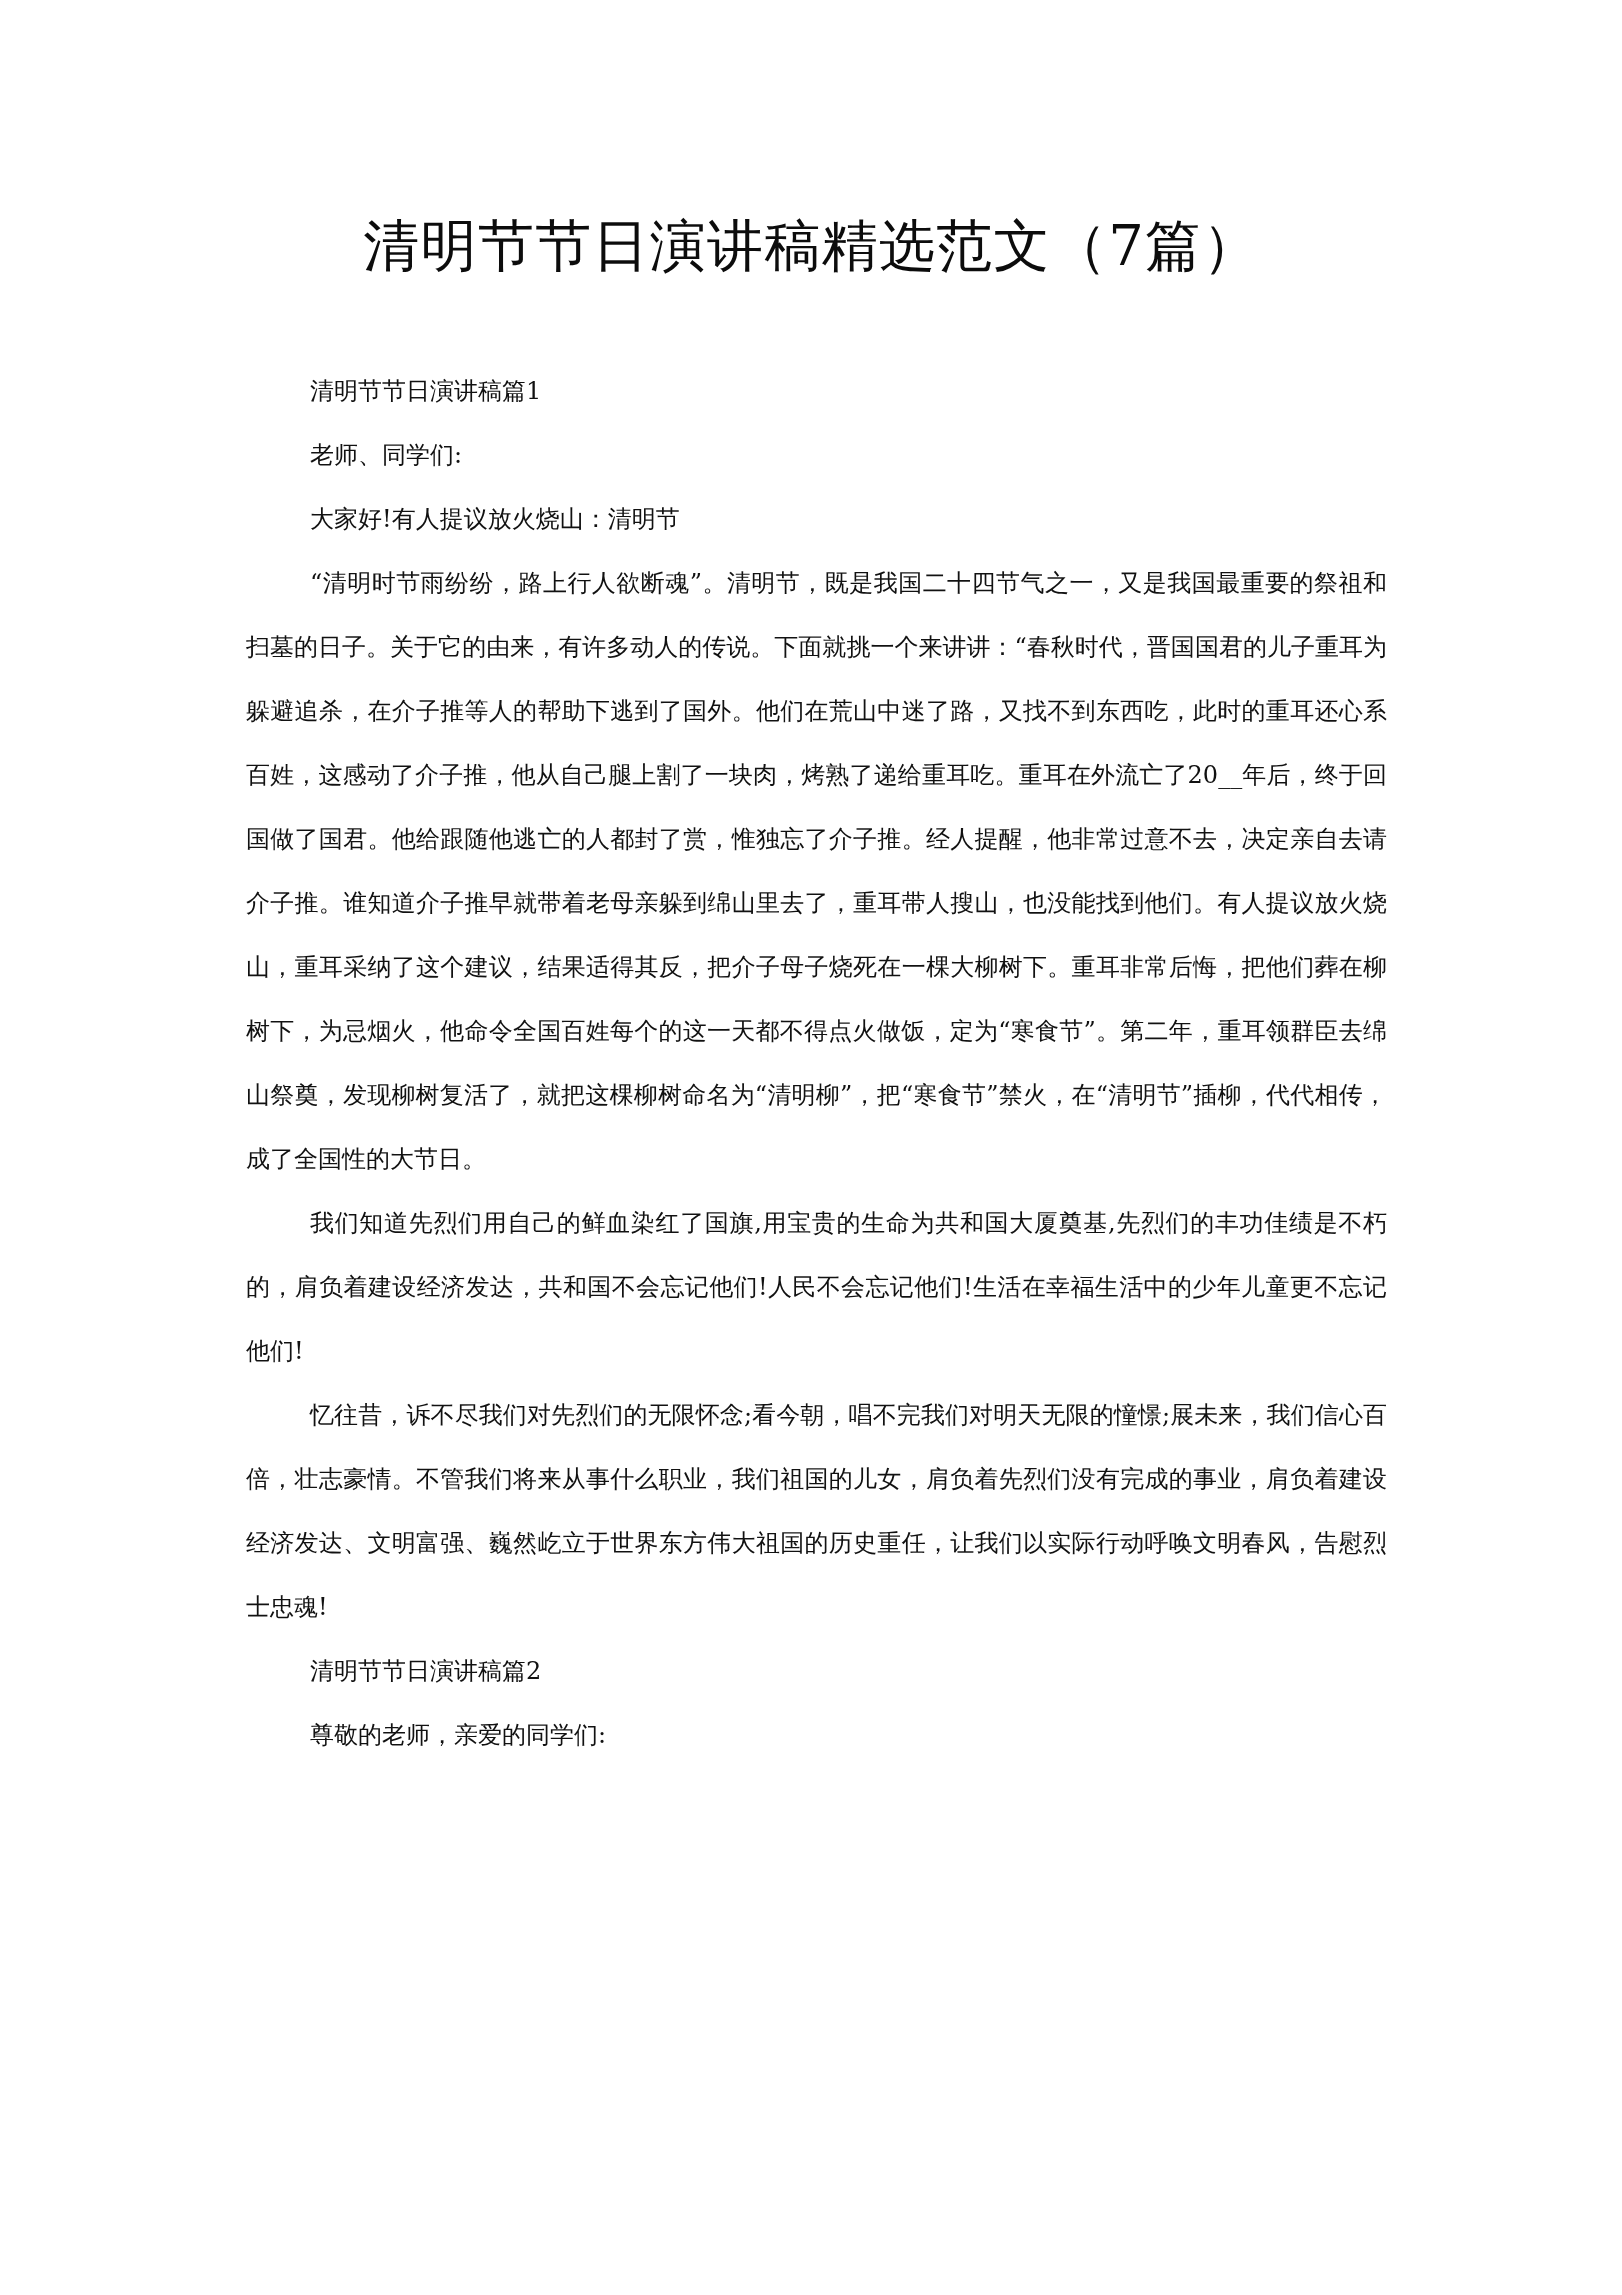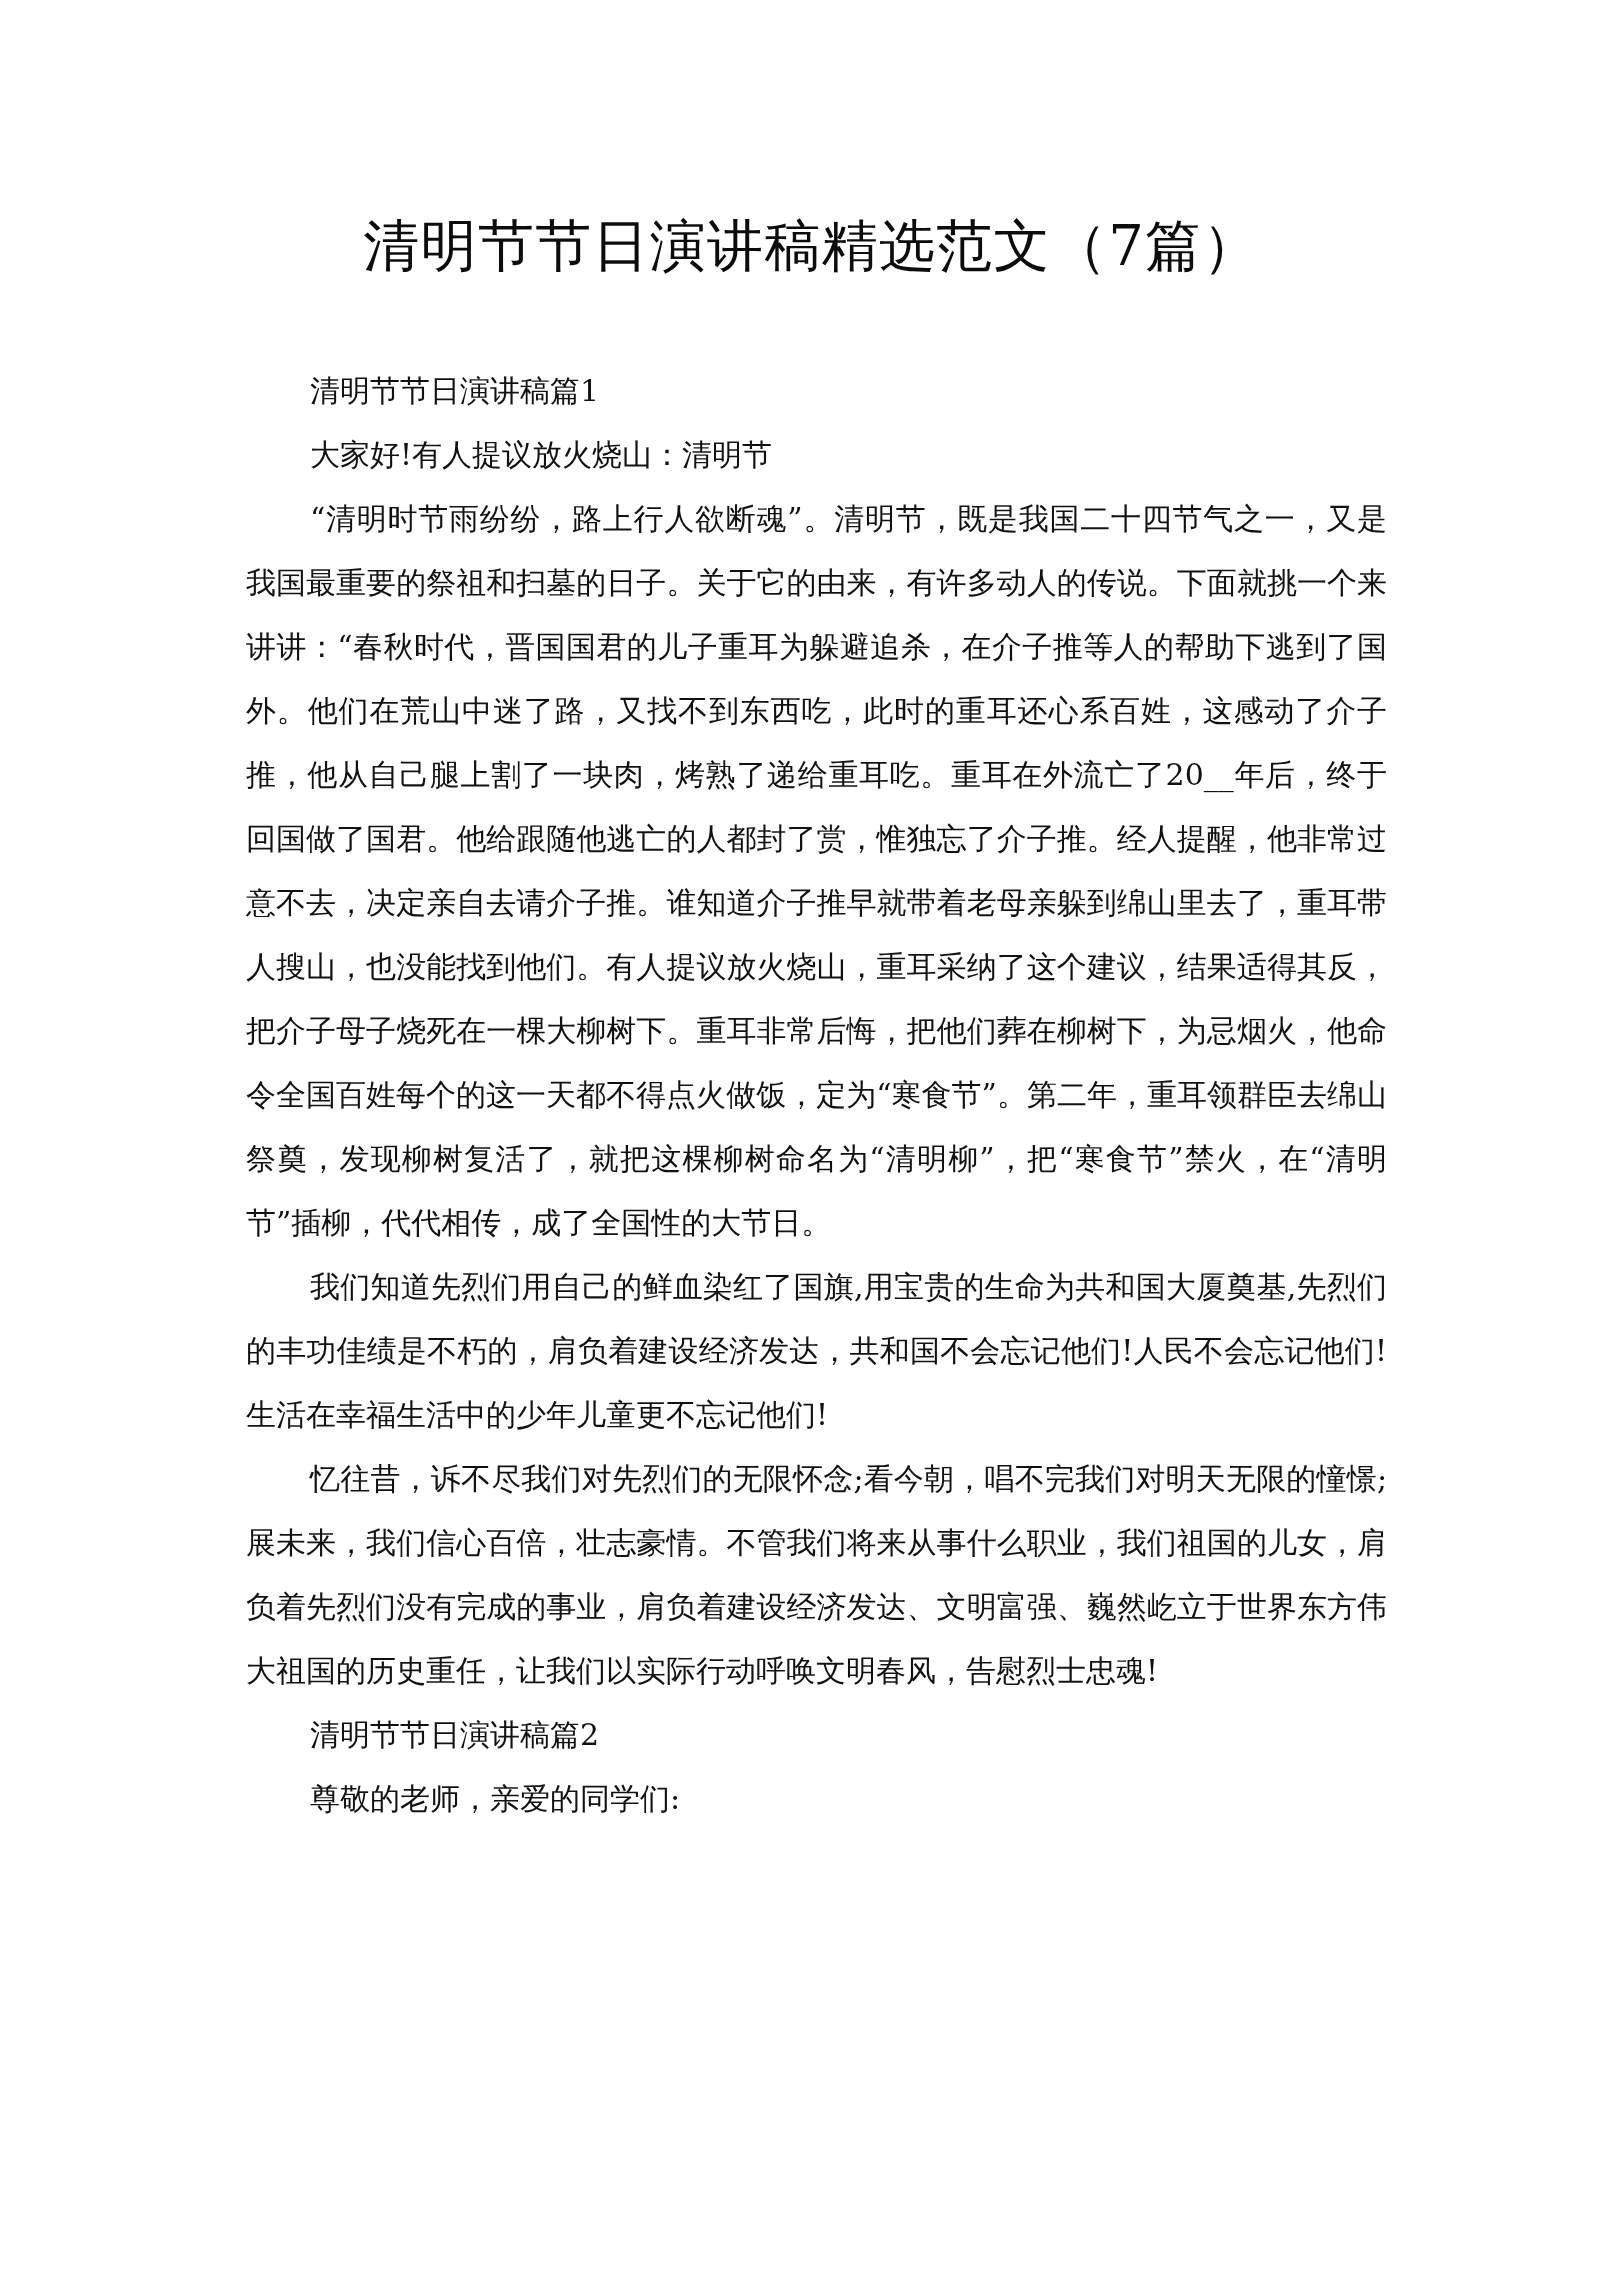--- a/index.html
+++ b/index.html
@@ -33,41 +33,42 @@
       line-height: 79px;
       letter-spacing: 1.3px;
       font-family: "DejaVu Serif", "Liberation Serif", serif;
       color: #0c0c0c;
     }
     .body {
       position: absolute;
       left: 246px;
       top: 347px;
       width: 1141px;
-      font-size: 30px;
+      font-size: 24px;
       line-height: 64px;
       text-align: justify;
       text-justify: inter-character;
     }
     .body p {
       margin: 0;
       padding: 0;
     }
     .indent {
       text-indent: 64px;
     }
   </style>
 </head>
 <body>
 
 <div class="page">
   <div class="title">清明节节日演讲稿精选范文（7篇）</div>
 
   <div class="body">
     <p class="indent">清明节节日演讲稿篇1</p>
+    <p class="indent">老师、同学们:</p>
     <p class="indent">大家好!有人提议放火烧山：清明节</p>
     <p class="indent">“清明时节雨纷纷，路上行人欲断魂”。清明节，既是我国二十四节气之一，又是我国最重要的祭祖和扫墓的日子。关于它的由来，有许多动人的传说。下面就挑一个来讲讲：“春秋时代，晋国国君的儿子重耳为躲避追杀，在介子推等人的帮助下逃到了国外。他们在荒山中迷了路，又找不到东西吃，此时的重耳还心系百姓，这感动了介子推，他从自己腿上割了一块肉，烤熟了递给重耳吃。重耳在外流亡了20__年后，终于回国做了国君。他给跟随他逃亡的人都封了赏，惟独忘了介子推。经人提醒，他非常过意不去，决定亲自去请介子推。谁知道介子推早就带着老母亲躲到绵山里去了，重耳带人搜山，也没能找到他们。有人提议放火烧山，重耳采纳了这个建议，结果适得其反，把介子母子烧死在一棵大柳树下。重耳非常后悔，把他们葬在柳树下，为忌烟火，他命令全国百姓每个的这一天都不得点火做饭，定为“寒食节”。第二年，重耳领群臣去绵山祭奠，发现柳树复活了，就把这棵柳树命名为“清明柳”，把“寒食节”禁火，在“清明节”插柳，代代相传，成了全国性的大节日。</p>
     <p class="indent">我们知道先烈们用自己的鲜血染红了国旗,用宝贵的生命为共和国大厦奠基,先烈们的丰功佳绩是不朽的，肩负着建设经济发达，共和国不会忘记他们!人民不会忘记他们!生活在幸福生活中的少年儿童更不忘记他们!</p>
     <p class="indent">忆往昔，诉不尽我们对先烈们的无限怀念;看今朝，唱不完我们对明天无限的憧憬;展未来，我们信心百倍，壮志豪情。不管我们将来从事什么职业，我们祖国的儿女，肩负着先烈们没有完成的事业，肩负着建设经济发达、文明富强、巍然屹立于世界东方伟大祖国的历史重任，让我们以实际行动呼唤文明春风，告慰烈士忠魂!</p>
     <p class="indent">清明节节日演讲稿篇2</p>
     <p class="indent">尊敬的老师，亲爱的同学们:</p>
   </div>
 </div>
 
 

